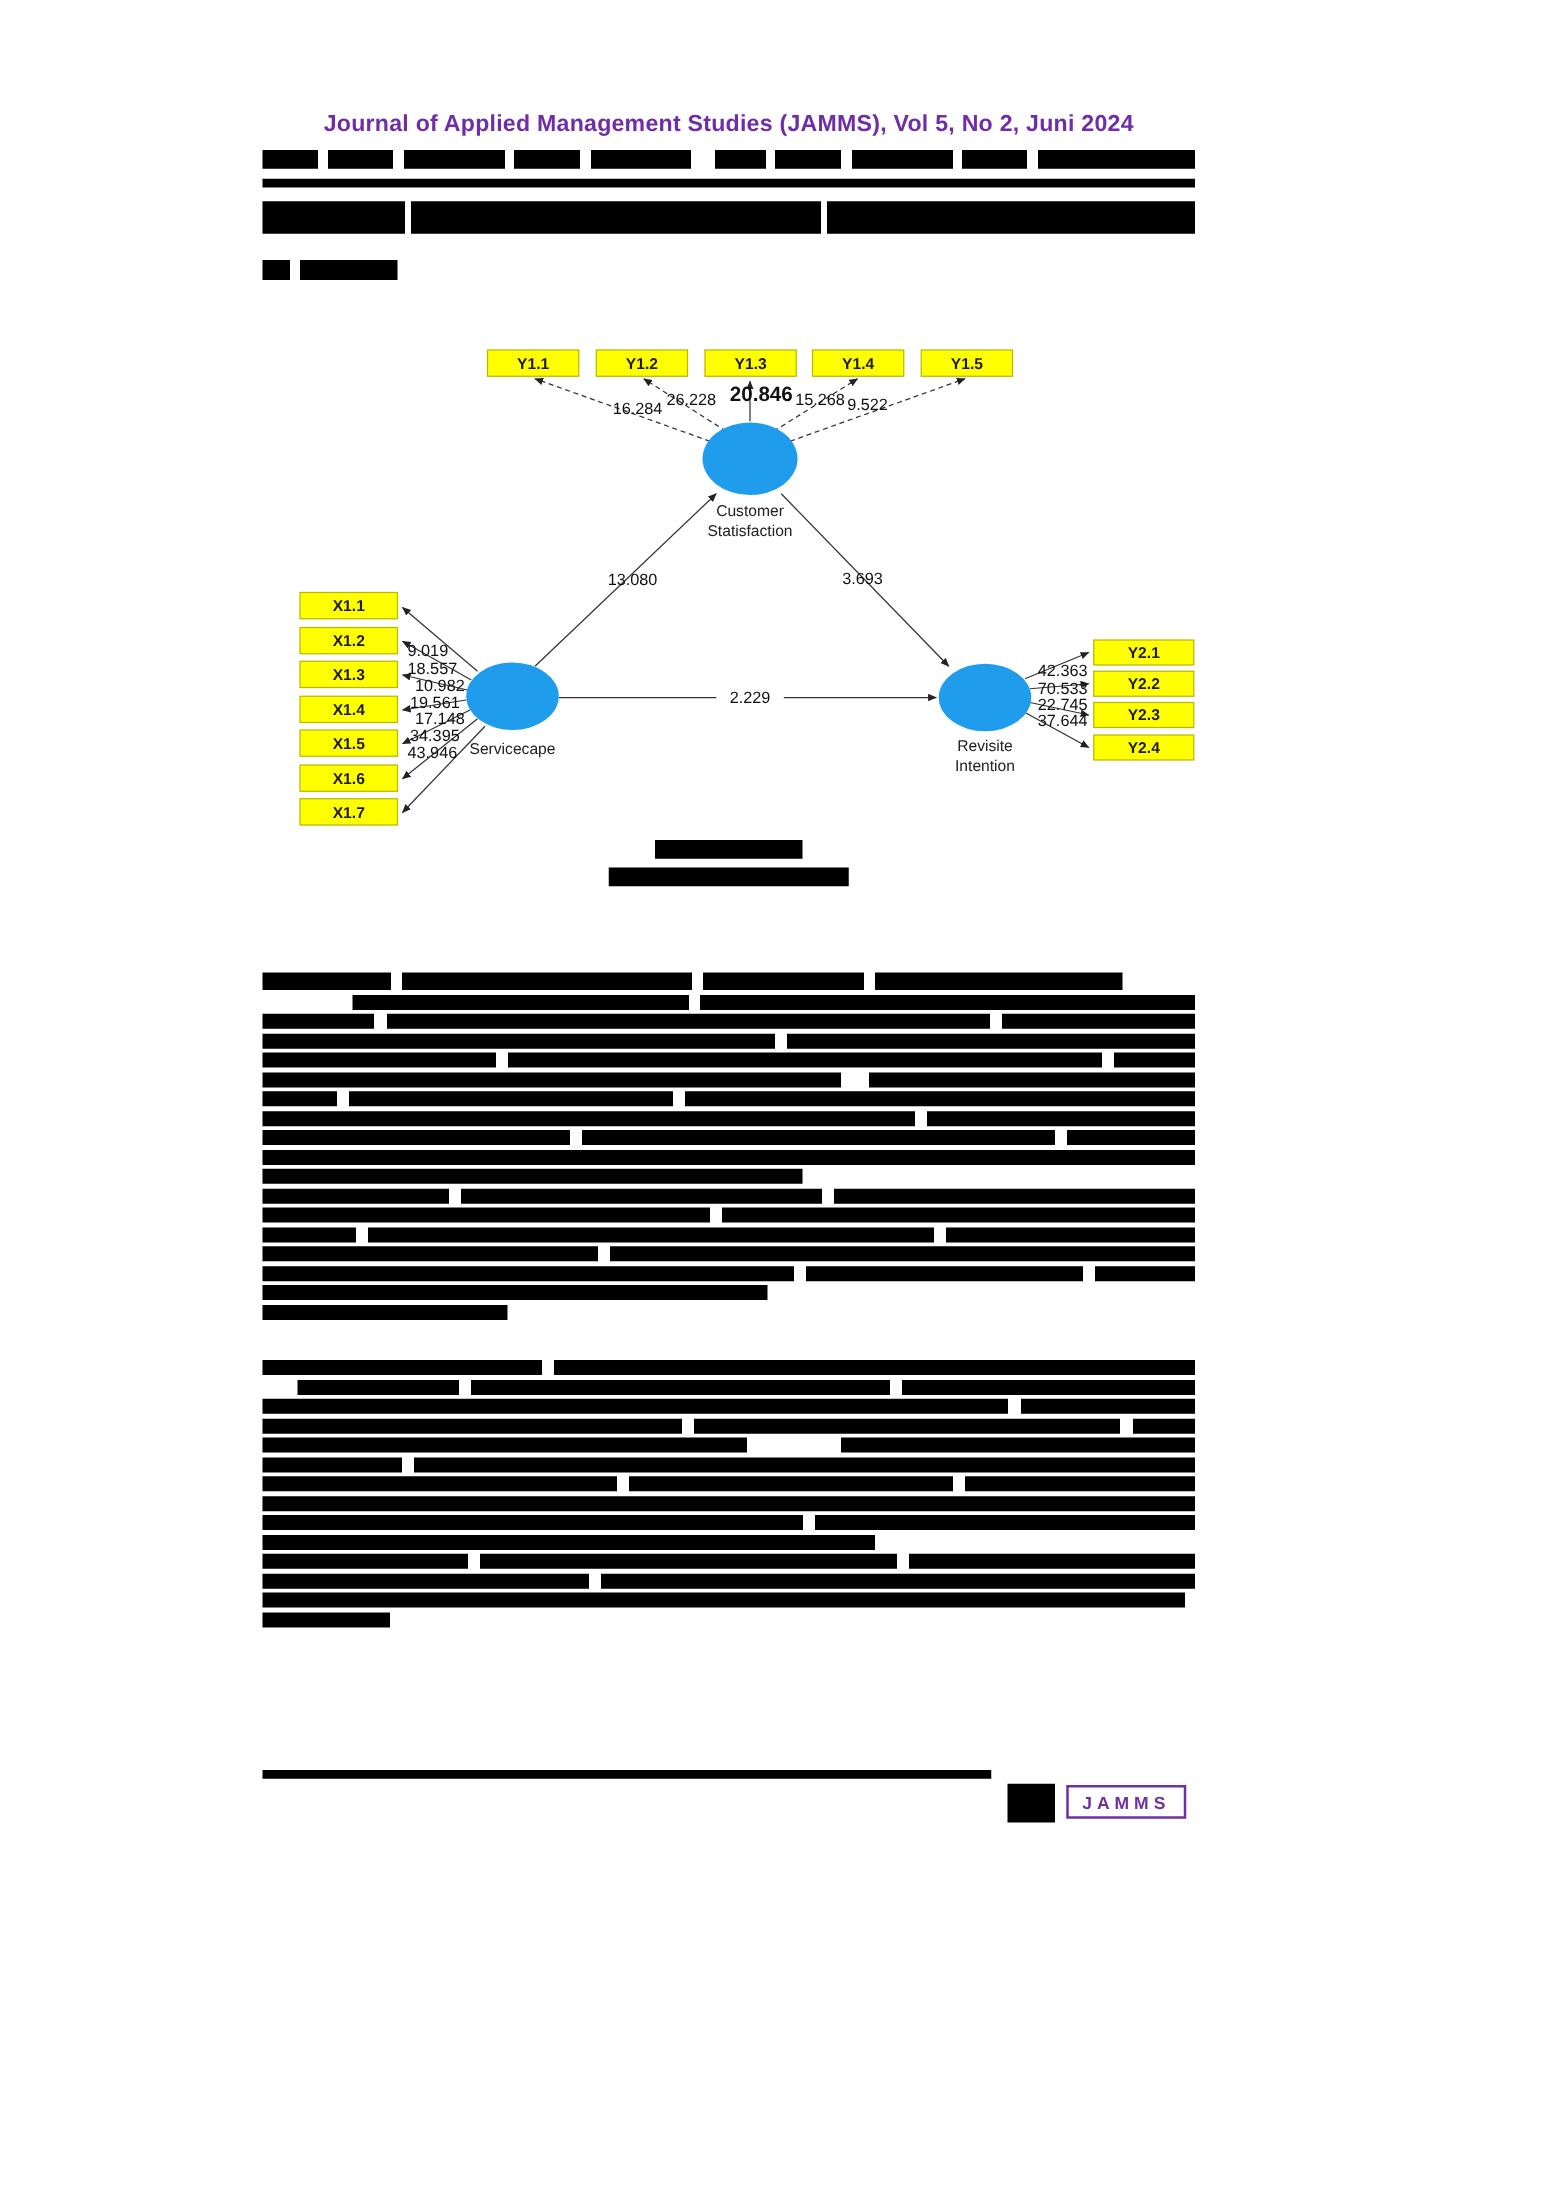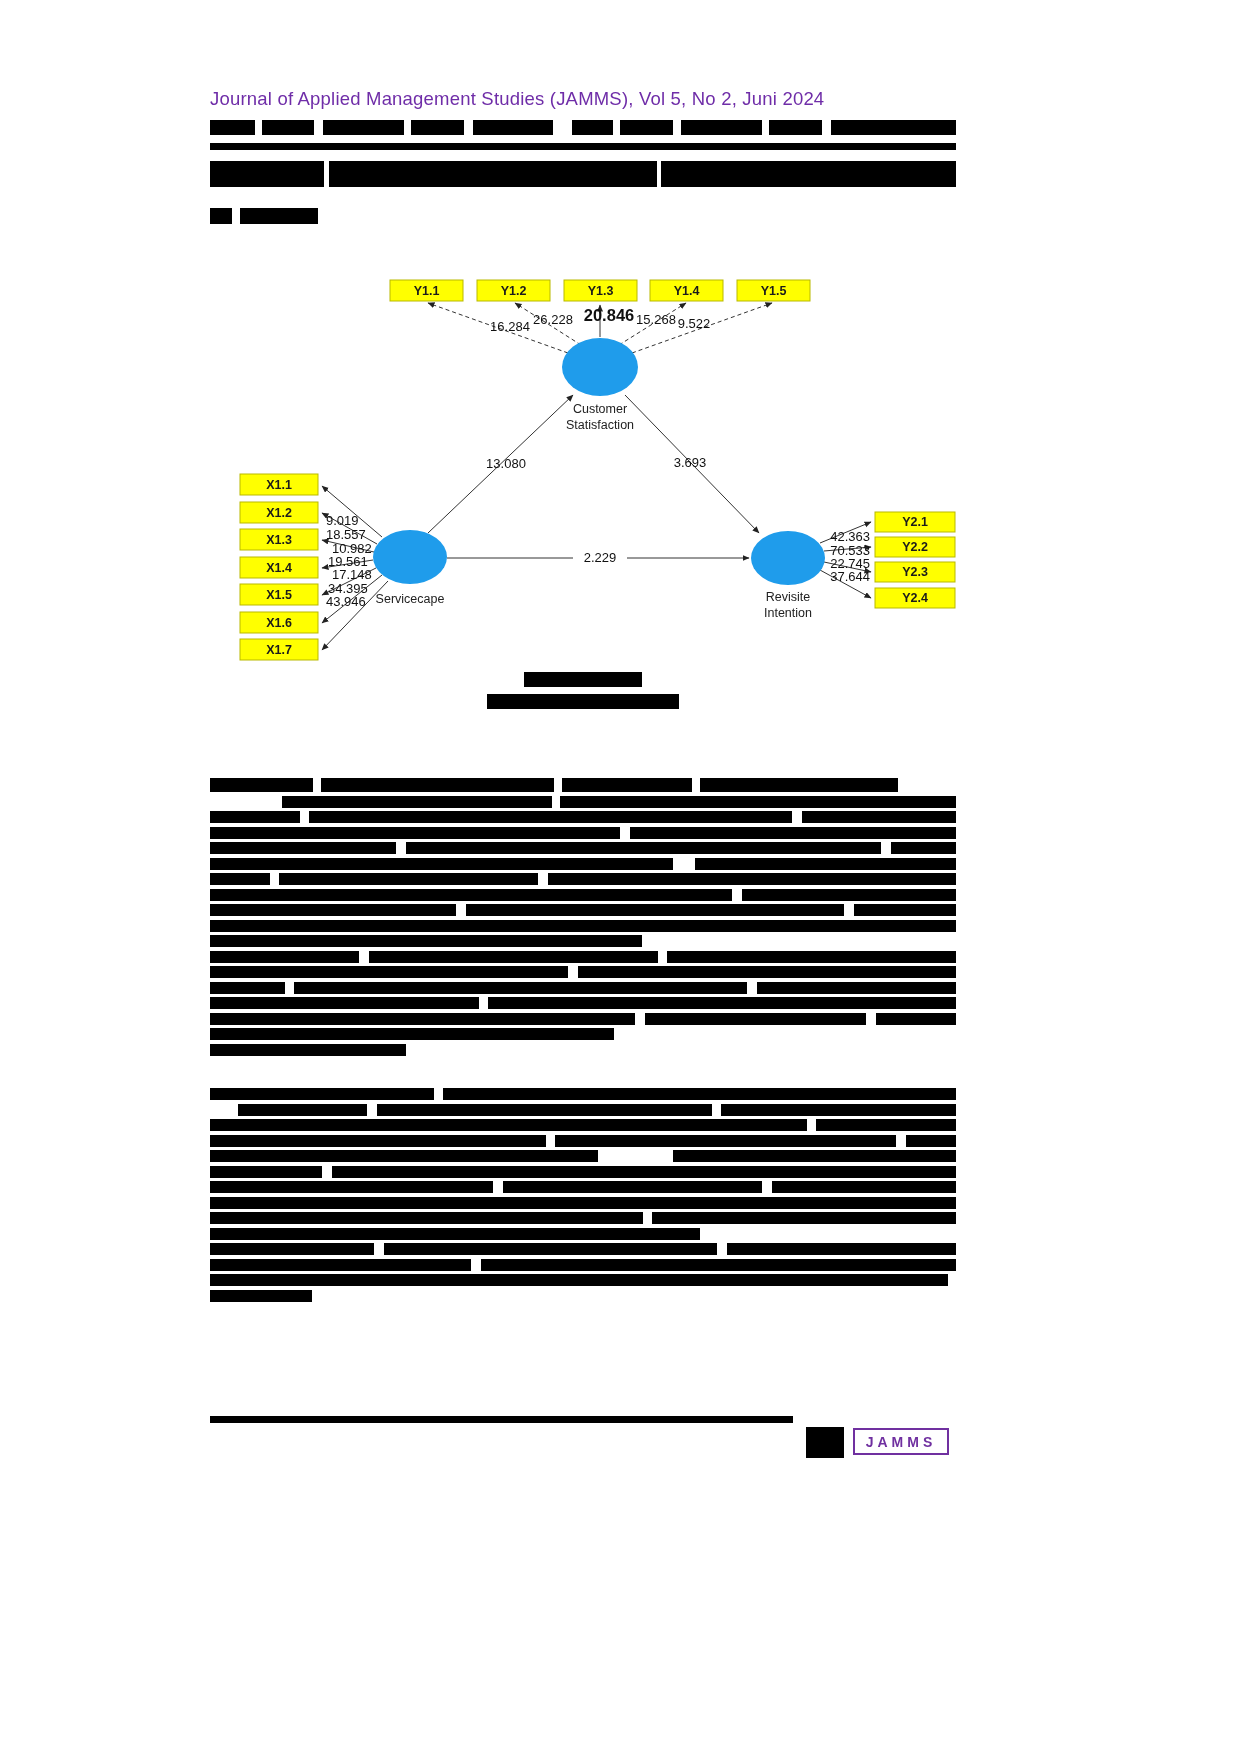--- a/index.html
+++ b/index.html
@@ -1,19 +1,19 @@
 <!DOCTYPE html>
 <html><head>
 <meta charset="utf-8">
 <style>
   html,body{margin:0;padding:0;background:#ffffff;}
   body{width:1240px;height:1754px;position:relative;font-family:"Liberation Sans",sans-serif;}
   .column{position:absolute;left:210px;top:0;width:746px;height:100%;}
-  .journal-header{position:absolute;top:88px;left:0;width:746px;
-    color:#6f2da8;font-weight:400;font-size:18.5px;letter-spacing:.2px;white-space:nowrap;}
+  .journal-header{position:absolute;top:88px;left:0;width:746px;text-align:center;
+    color:#6f2da8;font-weight:700;font-size:18.5px;letter-spacing:.2px;white-space:nowrap;}
   .rl{position:relative;height:12px;background:#000;margin-bottom:3.5px;}
   .authors-redacted{position:absolute;top:120px;left:0;width:746px;height:15px;
     background:linear-gradient(90deg,#000 0 6%,#fff 6% 7%,#000 7% 14%,#fff 14% 15.2%,#000 15.2% 26%,#fff 26% 27%,#000 27% 34%,#fff 34% 35.2%,#000 35.2% 46%,#fff 46% 48.5%,#000 48.5% 54%,#fff 54% 55%,#000 55% 62%,#fff 62% 63.2%,#000 63.2% 74%,#fff 74% 75%,#000 75% 82%,#fff 82% 83.2%,#000 83.2% 100%);}
   .header-rule{position:absolute;top:143px;left:0;width:746px;height:7px;background:#000;}
   .title-bar{position:absolute;top:161px;left:0;width:746px;height:26px;
     background:linear-gradient(90deg,#000 0 15.3%,#fff 15.3% 15.9%,#000 15.9% 59.9%,#fff 59.9% 60.5%,#000 60.5% 100%);}
   .section-heading{position:absolute;top:208px;left:0;height:16px;}
   .section-heading i{display:inline-block;height:16px;background:#000;vertical-align:top;}
   .figure-wrap{position:absolute;top:265px;left:0;width:746px;height:400px;}
   .caption-1{position:absolute;top:672px;left:314px;width:118px;height:15px;background:#000;}

